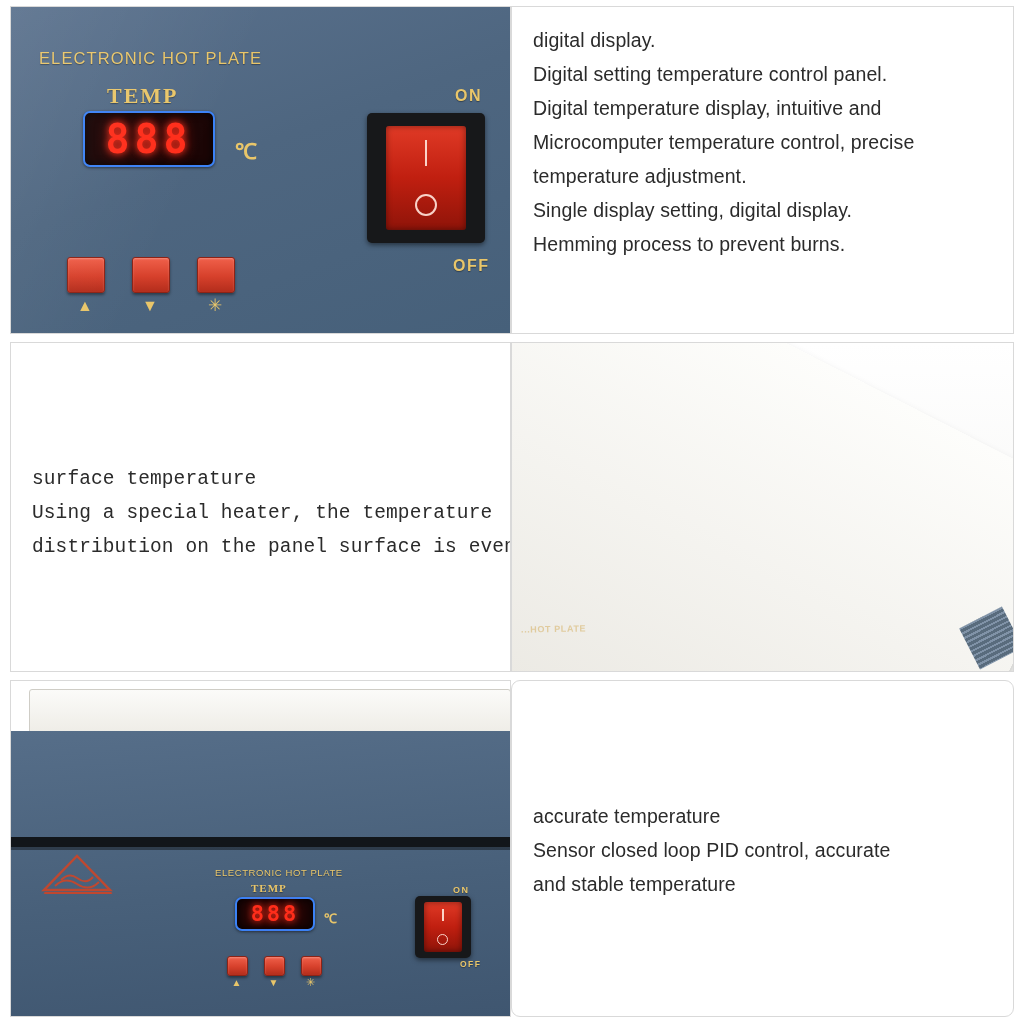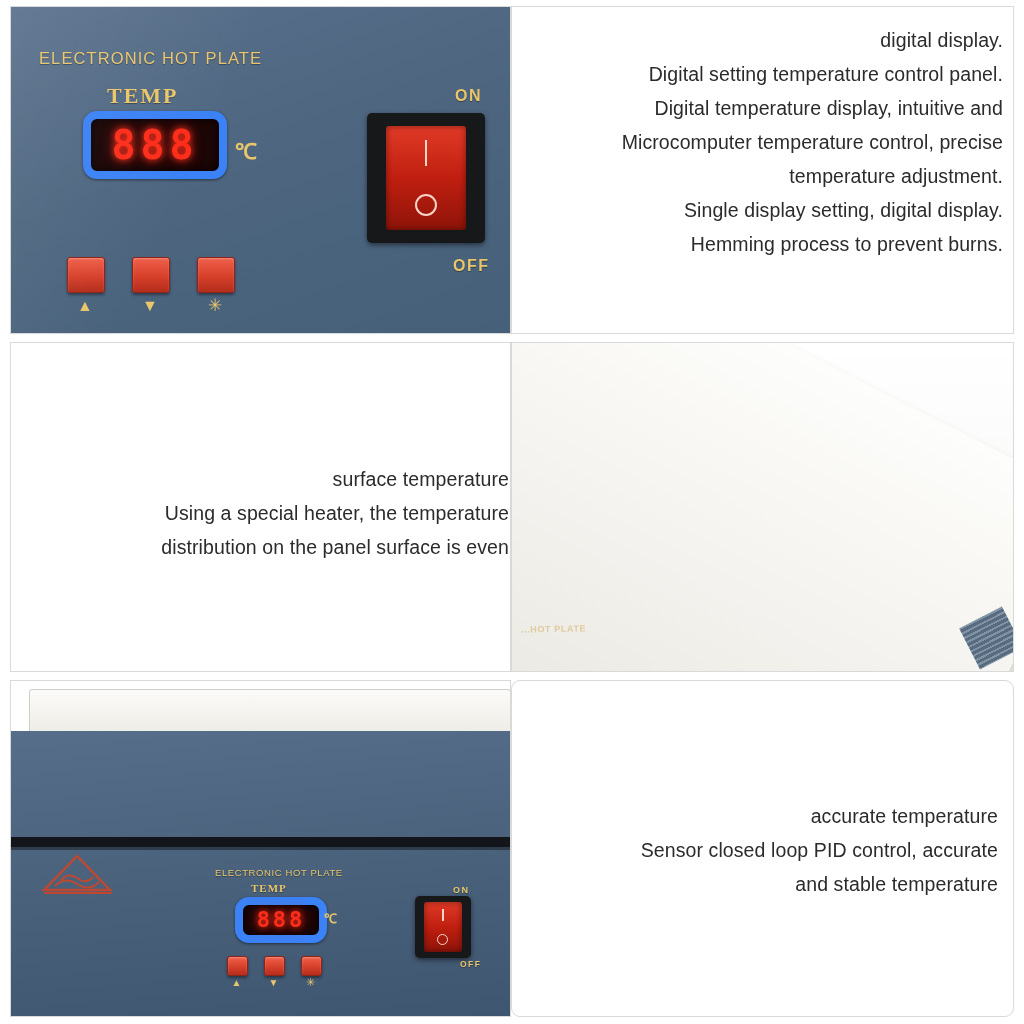--- a/index.html
+++ b/index.html
@@ -27,21 +27,21 @@
 
   
   .text-block {
     position: absolute;
     box-sizing: border-box;
     color: #2b2b2b;
     font-size: 19.5px;
     line-height: 34px;
     letter-spacing: 0.1px;
   }
-  .text-block .line { white-space: nowrap; text-align: right; }
+  .text-block .line { white-space: nowrap; }
 
   
   .device-face {
     position: absolute;
     inset: 0;
     background: linear-gradient(160deg, #5a718d 0%, #4e6680 45%, #46607a 100%);
   }
   .device-face.sheen::after {
     content: "";
     position: absolute;
@@ -76,22 +76,22 @@
   .unit {
     position: absolute;
     color: #e9c66a;
     font-weight: bold;
   }
 
   
   .led {
     position: absolute;
     background: #1b0505;
-    border: 8px solid #3b82f6;
-    border-radius: 14px;
+    border: 2px solid #3b82f6;
+    border-radius: 7px;
     box-shadow: inset 0 0 8px rgba(0,0,0,0.9), 0 1px 3px rgba(0,0,0,0.5);
     display: flex;
     align-items: center;
     justify-content: center;
     gap: 6px;
   }
   .led .dig {
     color: #ff2d1a;
     font-family: "DejaVu Sans Mono", monospace;
     font-weight: bold;
@@ -236,21 +236,21 @@
       <div class="line">Digital setting temperature control panel.</div>
       <div class="line">Digital temperature display, intuitive and</div>
       <div class="line">Microcomputer temperature control, precise</div>
       <div class="line">temperature adjustment.</div>
       <div class="line">Single display setting, digital display.</div>
       <div class="line">Hemming process to prevent burns.</div>
     </div>
   </div>
 
   <div class="panel" style="left:10px; top:342px; width:501px; height:330px;">
-    <div class="text-block" style="left:38px; top:119px; width:460px;">
+    <div class="text-block" style="left:21px; top:119px; width:460px;font-family:Liberation Mono, monospace;">
       <div class="line">surface temperature</div>
       <div class="line">Using a special heater, the temperature</div>
       <div class="line">distribution on the panel surface is even</div>
     </div>
   </div>
 
   <div class="panel" style="left:511px; top:342px; width:503px; height:330px;">
     <div class="plate-scene">
       <div class="plate-bg-left"></div>
 

